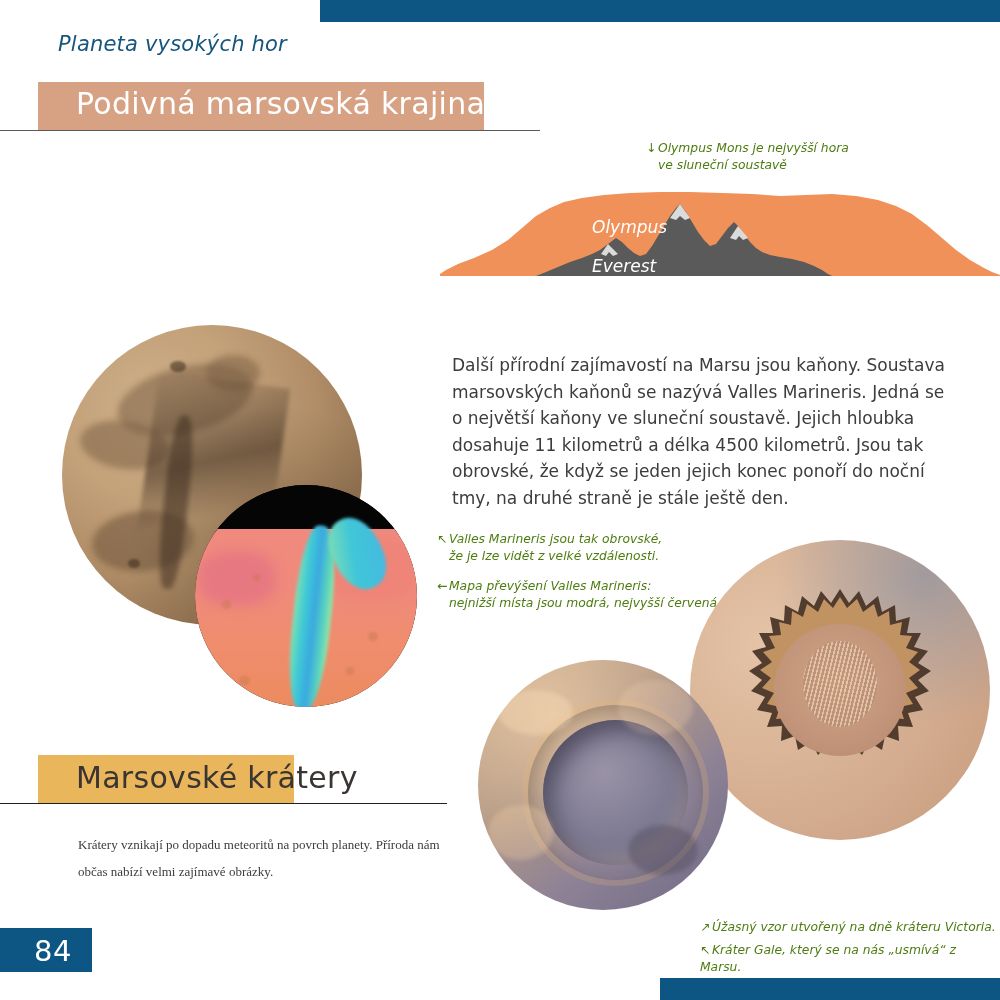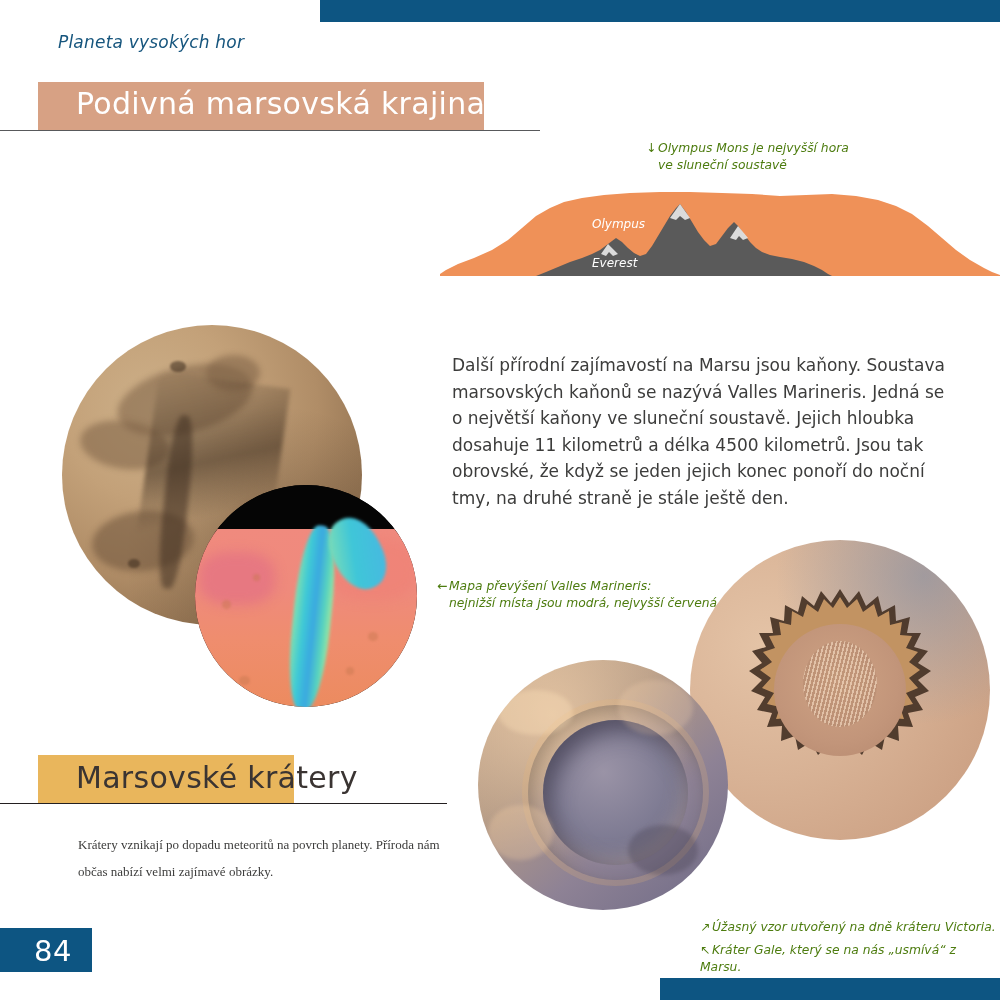--- a/index.html
+++ b/index.html
@@ -11,21 +11,21 @@
   }
   .page{position:absolute;inset:0;}
 
   
   .bar-top{position:absolute;left:320px;top:0;width:680px;height:22px;background:#0d5582;}
   .bar-bottom{position:absolute;left:660px;top:978px;width:340px;height:22px;background:#0d5582;}
 
   
   .running-head{
     position:absolute;left:58px;top:32px;
-    font-style:italic;font-size:17px;color:#16557d;letter-spacing:.2px;
+    font-style:italic;font-size:21px;color:#16557d;letter-spacing:.2px;
   }
 
   
   .head1-band{position:absolute;left:38px;top:82px;width:446px;height:48px;background:#d7a184;}
   .head1-rule{position:absolute;left:0;top:130px;width:540px;height:1px;background:#58595b;}
   .head1-text{
     position:absolute;left:76px;top:86px;
     font-size:30px;color:#ffffff;font-weight:400;letter-spacing:.3px;
     white-space:nowrap;
   }
@@ -64,21 +64,21 @@
 
   .cap-olympus{left:646px;top:140px;width:330px;}
   .cap-vm1{left:437px;top:531px;width:300px;}
   .cap-vm2{left:437px;top:578px;width:320px;}
   .cap-victoria{left:700px;top:919px;width:300px;}
   .cap-gale{left:700px;top:942px;width:300px;}
 
   
   .profile{position:absolute;left:440px;top:182px;width:560px;height:98px;}
   .profile svg{display:block;}
-  .lbl{position:absolute;font-style:italic;font-size:12px;color:#ffffff;}
+  .lbl{position:absolute;font-style:italic;font-size:17px;color:#ffffff;}
   .lbl-olympus{left:592px;top:217px;}
   .lbl-everest{left:592px;top:256px;}
 
   
   .globe{
     position:absolute;left:62px;top:325px;width:300px;height:300px;border-radius:50%;
     background:
       radial-gradient(circle at 72% 78%, rgba(40,26,16,.30) 0%, rgba(40,26,16,0) 48%),
       radial-gradient(circle at 30% 28%, #cdb089 0%, #c3a179 30%, #b08d67 55%, #8d6e4e 80%, #5d452f 100%);
     overflow:hidden;
@@ -226,20 +226,24 @@
     <div class="patchB"></div>
     <div class="canyon"></div>
     <div class="canyon2"></div>
     <div class="spot" style="left:12%;top:52%;width:9px;height:9px;"></div>
     <div class="spot" style="left:26%;top:40%;width:7px;height:7px;"></div>
     <div class="spot" style="left:78%;top:66%;width:10px;height:9px;"></div>
     <div class="spot" style="left:68%;top:82%;width:8px;height:8px;"></div>
     <div class="spot" style="left:20%;top:86%;width:11px;height:9px;"></div>
   </div>
 
+  <div class="cap cap-vm1">
+    <span class="ln"><span class="arrow">↖</span><span>Valles Marineris jsou tak obrovské,</span></span>
+    <span class="ln ind">že je lze vidět z velké vzdálenosti.</span>
+  </div>
 
   <div class="cap cap-vm2">
     <span class="ln"><span class="arrow">←</span><span>Mapa převýšení Valles Marineris:</span></span>
     <span class="ln ind">nejnižší místa jsou modrá, nejvyšší červená.</span>
   </div>
 
   <div class="crater-right">
     <svg class="cstar" viewBox="0 0 206 206" xmlns="http://www.w3.org/2000/svg" aria-hidden="true">
       <path fill="#4a3628" opacity="0.95" d="M103,2 L112,16 L122,4 L129,19 L141,9 L145,25 L158,18 L159,34 L173,30 L170,46 L184,46 L177,60 L191,64 L181,76 L194,84 L181,93 L192,104 L178,110 L186,123 L171,126 L176,140 L161,139 L162,154 L148,149 L145,163 L132,155 L125,168 L114,157 L103,168 L92,157 L81,168 L74,155 L61,163 L58,149 L44,154 L45,139 L30,140 L35,126 L20,123 L28,110 L14,104 L25,93 L12,84 L25,76 L15,64 L29,60 L22,46 L36,46 L33,30 L47,34 L48,18 L61,25 L65,9 L77,19 L84,4 L94,16 Z"></path>
       <path fill="#e8b074" opacity="0.75" d="M103,10 L110,21 L120,12 L126,25 L137,17 L141,30 L152,24 L153,38 L165,35 L163,48 L175,49 L169,61 L181,65 L172,75 L183,83 L172,91 L181,101 L169,106 L176,117 L163,120 L167,132 L154,131 L155,144 L143,140 L140,152 L129,145 L123,156 L113,147 L103,156 L93,147 L83,156 L77,145 L66,152 L63,140 L51,144 L52,131 L39,132 L43,120 L30,117 L37,106 L25,101 L34,91 L23,83 L35,75 L26,65 L38,61 L32,49 L44,48 L42,35 L54,38 L55,24 L66,30 L70,17 L81,25 L87,12 L96,21 Z"></path>

